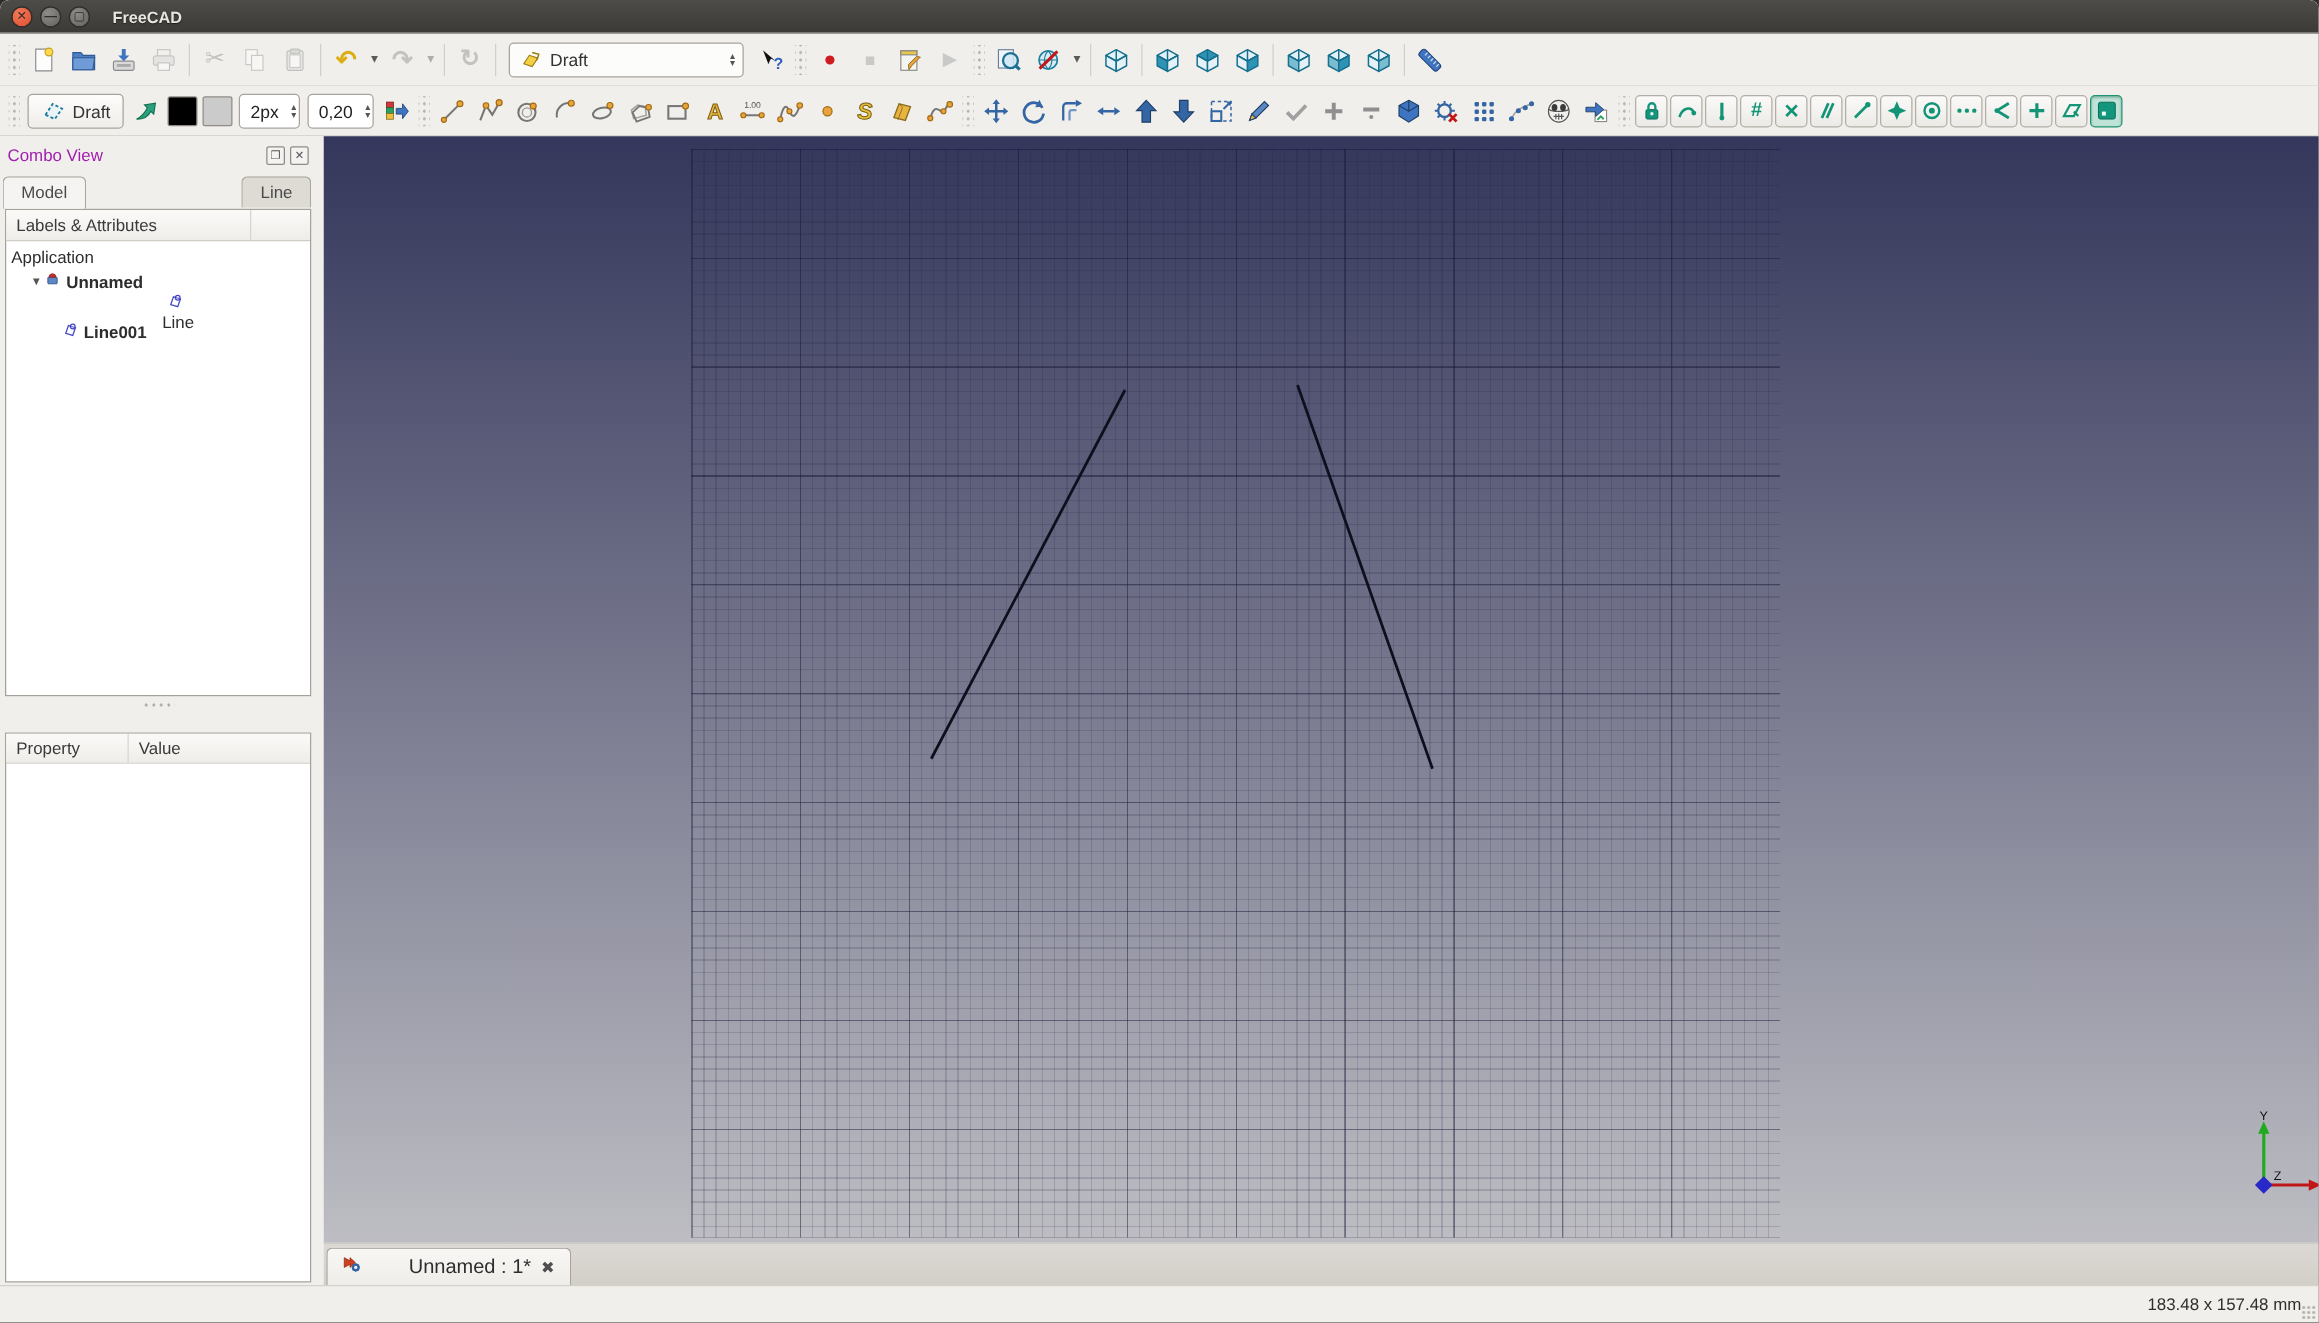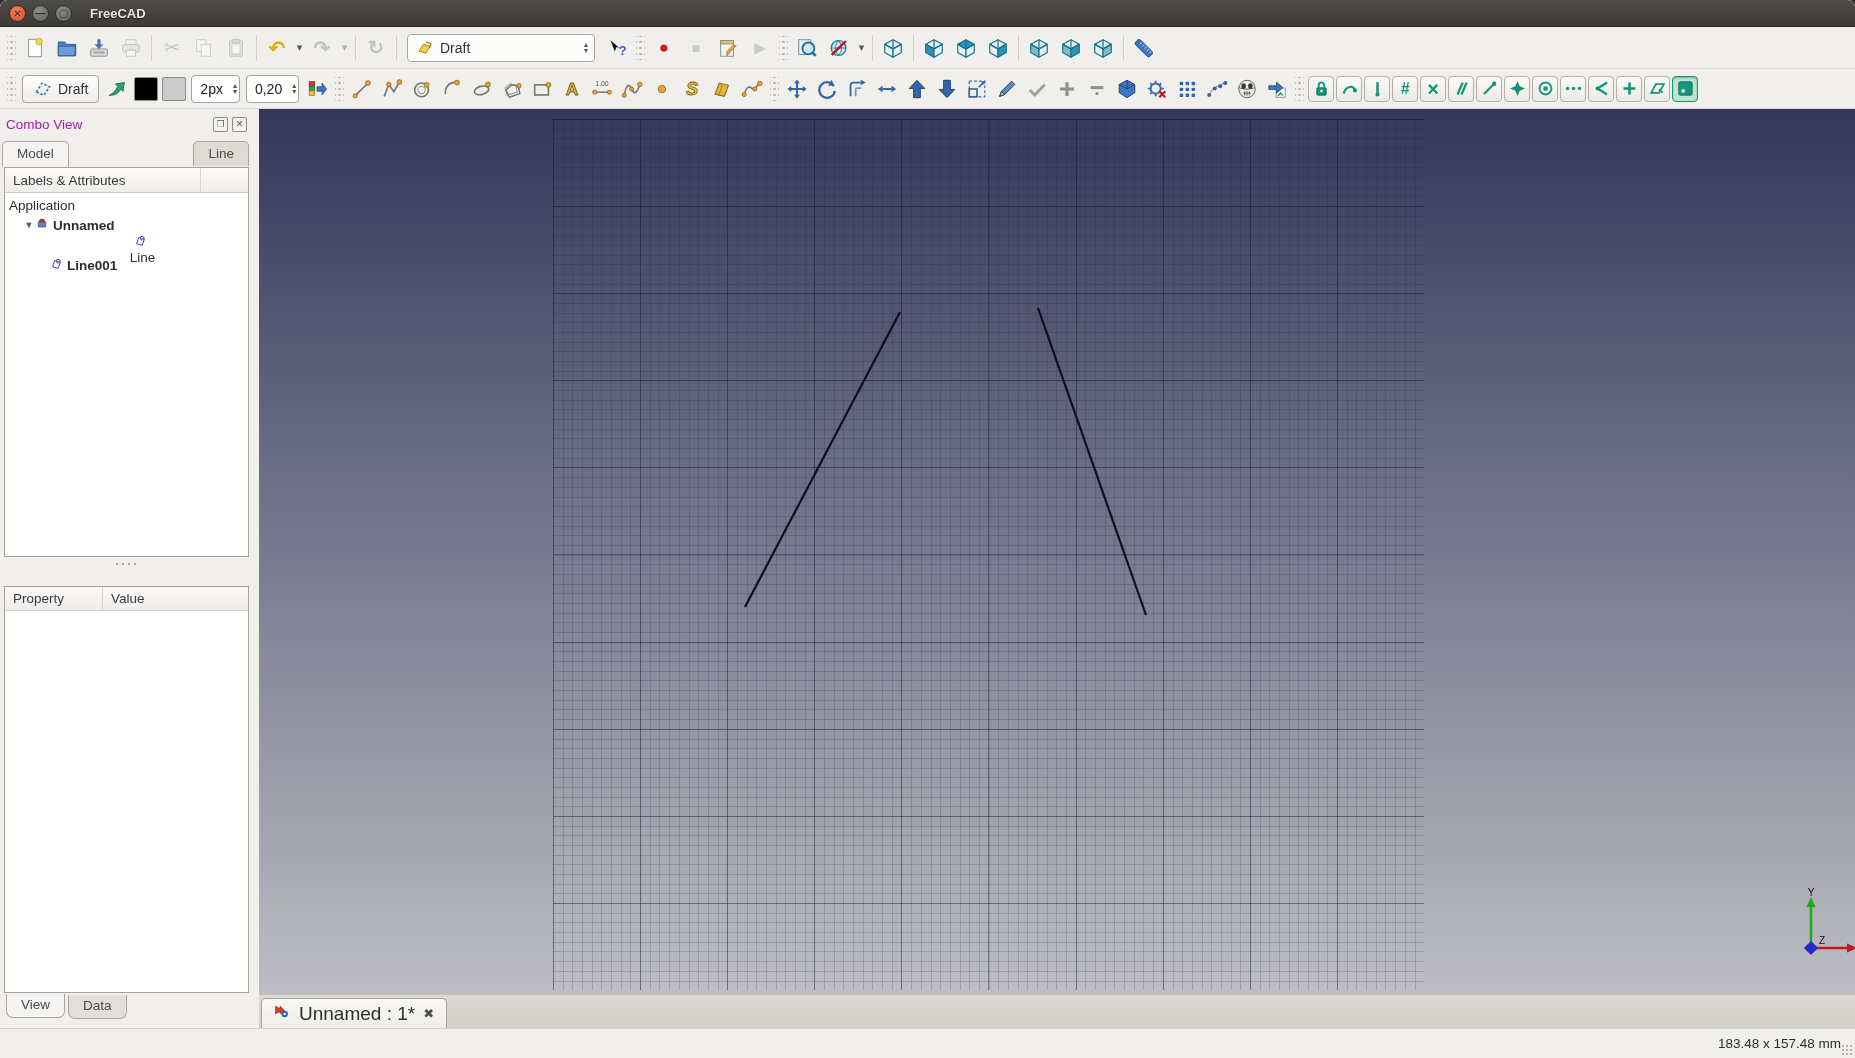--- a/index.html
+++ b/index.html
@@ -100,21 +100,21 @@
       repeating-linear-gradient(to bottom, rgba(24,26,58,.16) 0 1px, transparent 1px 9.68px); }
   .lines-svg, .axis-svg { position:absolute; }
   .lines-svg { left:0; top:0; }
   .axis-svg { left:1532px; top:778px; }
 
   
   .doc-tabbar { height:34px; flex:0 0 34px; background:linear-gradient(#dcd9d4,#d2cfc9);
     display:flex; align-items:flex-end; padding:0 2px; border-top:1px solid #c3c0ba; }
   .doctab { height:30px; display:flex; align-items:center; gap:8px; background:linear-gradient(#f8f7f5,#efede9);
     border:1px solid #a8a49d; border-bottom:none; border-radius:5px 5px 0 0; padding:0 12px; }
-  .doctab .dlabel { font-size:19px; color:#2e2e2e; }
+  .doctab .dlabel { font-size:16px; color:#2e2e2e;margin-left:28px; }
   .doctab .dclose { font-size:13px; color:#4e4e4e; font-weight:bold; }
 
   
   .statusbar { height:30px; flex:0 0 30px; background:#f0efeb; border-top:1px solid #d5d2cc;
     display:flex; align-items:center; justify-content:flex-end; padding:0 14px; position:relative; }
   .statusbar .dim { font-size:13.5px; color:#2e2e2e; }
   .statusbar .rgrip { position:absolute; right:2px; bottom:2px; width:12px; height:12px;
     background-image:radial-gradient(circle,#b6b3ad 1px,transparent 1.3px); background-size:4px 4px; }
 </style>
 </head>
@@ -824,24 +824,20 @@
       <div class="hsplitter">
           <div class="dots"></div>
         </div>
       <div class="propbox">
         <div class="prop-header">
           <div class="cell c0">Property</div>
           <div class="cell">Value</div>
         </div>
         <div style="flex:1"></div>
       </div>
-      <div class="panel-bottom-tabs">
-        <div class="btab active">View</div>
-        <div class="btab">Data</div>
-      </div>
     </div>
 
     <div class="vsplitter"></div>
 
     <div class="view-col">
       <div class="viewport" id="viewport" style="background: linear-gradient(rgb(52, 54, 91), rgb(189, 189, 195));">
         <div class="grid"></div>
         <svg class="lines-svg" id="linesSvg" width="1596" height="885">
             <line x1="641" y1="203" x2="486" y2="498" stroke="#0e0e1c" stroke-width="2.2"></line>
             <line x1="779" y1="199" x2="887" y2="506" stroke="#0e0e1c" stroke-width="2.2"></line>

